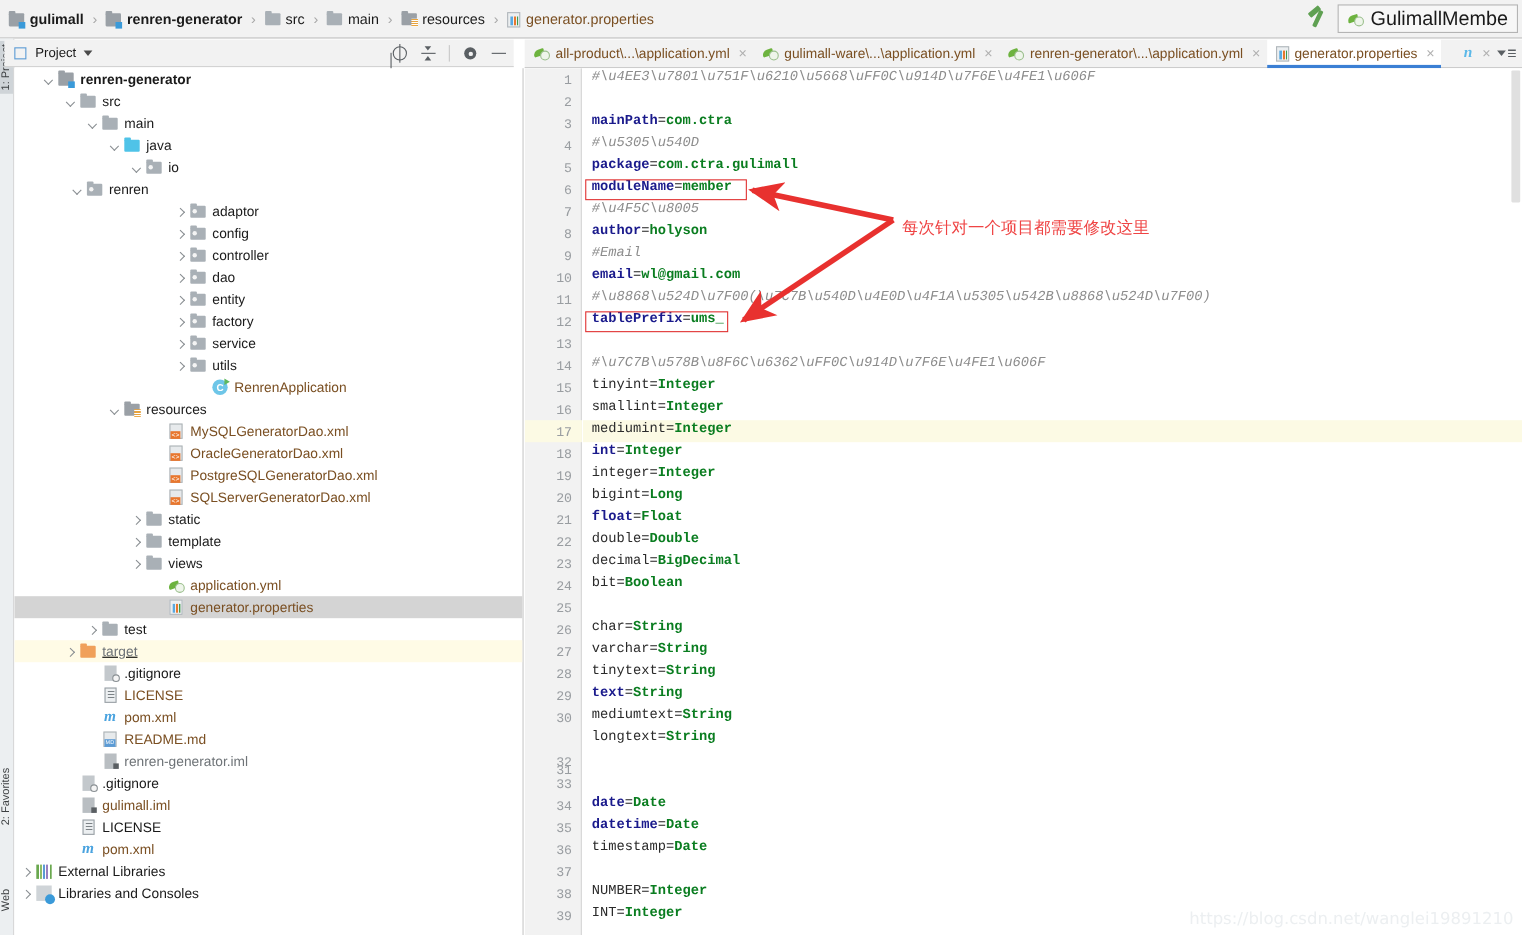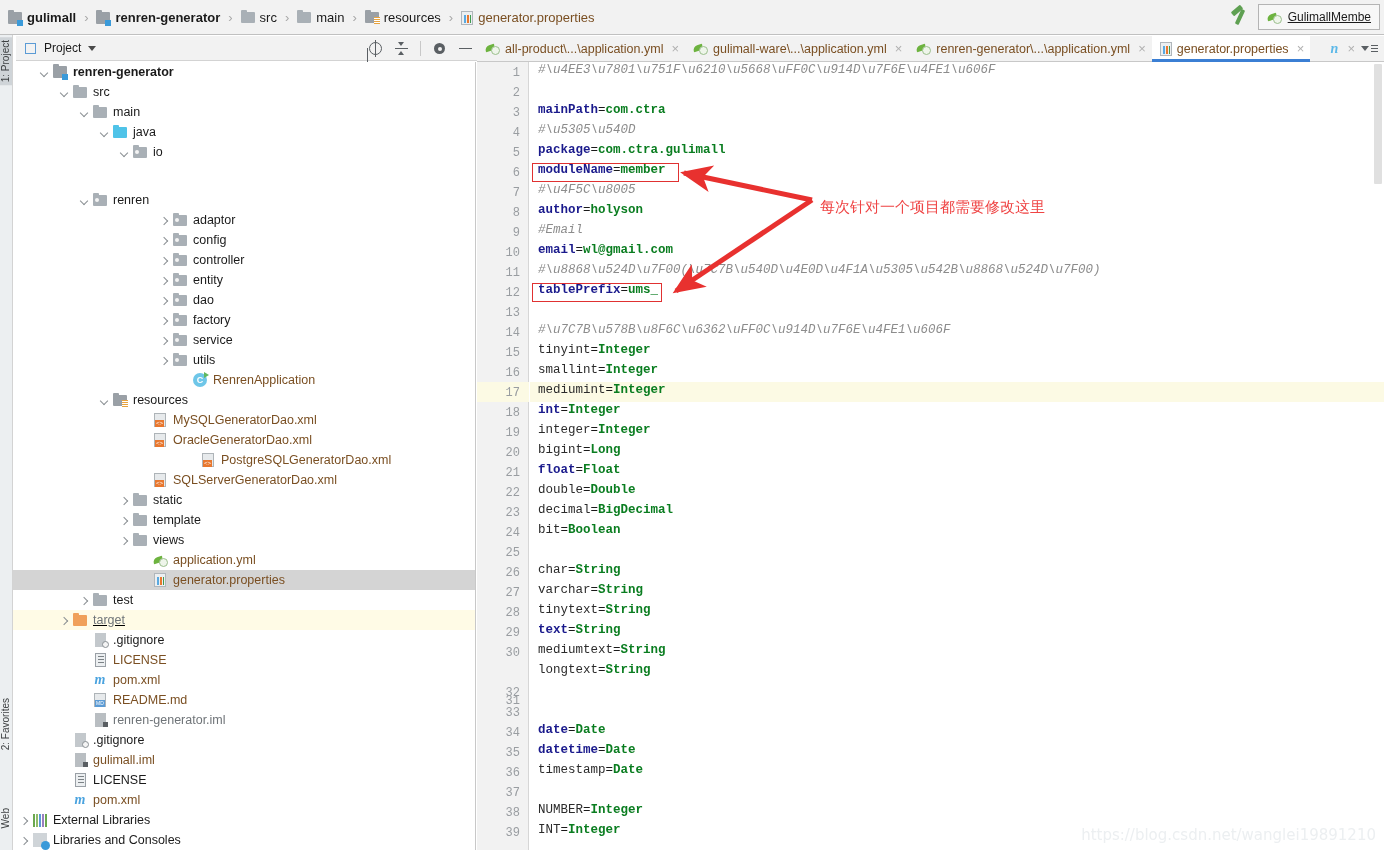--- a/index.html
+++ b/index.html
@@ -83,30 +83,30 @@
   
   .ico-scr{width:14px;height:14px;background:#cfd4d8;}
   .ico-scr:after{content:"";position:absolute;right:-3px;bottom:-3px;width:9px;height:9px;border-radius:50%;background:#3a9ad9;}
 
   
   .runcfg{position:absolute;right:4px;top:4px;display:flex;align-items:center;height:26px;}
   .hammer{width:22px;height:22px;position:relative;margin-right:8px;}
   .hammer:before{content:"";position:absolute;left:10px;top:3px;width:4px;height:16px;background:#5fa052;transform:rotate(25deg);border-radius:1px;}
   .hammer:after{content:"";position:absolute;left:3px;top:2px;width:12px;height:5px;background:#5fa052;transform:rotate(-40deg);border-radius:1px;}
   .cfgbox{height:24px;display:flex;align-items:center;padding:0 8px;border:1px solid #b4b4b4;background:#f7f7f7;}
-  .cfgbox .ctxt{font-size:12px;margin-left:6px;color:#1a1a1a;text-decoration:underline;}
+  .cfgbox .ctxt{font-size:18px;margin-left:6px;color:#1a1a1a;}
 
   
   .vstrip{position:absolute;left:0;top:35px;width:13px;height:815px;background:#eceff1;border-right:1px solid #d3d3d3;box-sizing:border-box;}
   .vlabel{position:absolute;left:-1px;writing-mode:vertical-rl;transform:rotate(180deg);
     font-size:10px;color:#3c3f41;white-space:nowrap;padding:3px 1px;}
   .vlabel.sel{background:#cfd4d8;}
 
   
-  .projhdr{position:absolute;left:16px;top:36px;width:463px;height:25px;background:#f2f2f2;
+  .projhdr{position:absolute;left:4px;top:36px;width:463px;height:25px;background:#f2f2f2;
     border-bottom:1px solid #d3d3d3;box-sizing:border-box;}
   .projhdr .ttl{position:absolute;left:28px;top:5px;font-size:12px;color:#1a1a1a;}
   .projhdr .sqr{position:absolute;left:9px;top:7px;width:11px;height:11px;border:1.5px solid #5b9bd5;box-sizing:border-box;}
   .projhdr .caret{position:absolute;left:72px;top:10px;width:0;height:0;border-left:4px solid transparent;
     border-right:4px solid transparent;border-top:5px solid #4a4a4a;}
   .hicons{position:absolute;right:6px;top:0;height:25px;display:flex;align-items:center;gap:11px;}
   .hi{width:15px;height:15px;position:relative;color:#5a5f63;}
   .hi-target:before{content:"";position:absolute;left:1px;top:1px;width:13px;height:13px;border:1.3px solid #5a5f63;border-radius:50%;box-sizing:border-box;}
   .hi-target:after{content:"";position:absolute;left:7px;top:-1px;width:1.3px;height:17px;background:#5a5f63;
     box-shadow:-8px 8px 0 0 #5a5f63, 0 0 0 0 #5a5f63;}
@@ -274,21 +274,21 @@
         </span>
         <span class="lbl">java</span>
       </div>
       <div class="row" style="padding-left: 106px;">
         <span class="arrow down"></span>
         <span class="ibox">
           <span class="ico ico-pkg"></span>
         </span>
         <span class="lbl">io</span>
       </div>
-      <div class="row" style="padding-left: 66px; margin-top: 28px;">
+      <div class="row" style="padding-left: 52px;">
         <span class="arrow down"></span>
         <span class="ibox">
           <span class="ico ico-pkg"></span>
         </span>
         <span class="lbl">renren</span>
       </div>
       <div class="row" style="padding-left: 146px;">
         <span class="arrow right"></span>
         <span class="ibox">
           <span class="ico ico-pkg"></span>
@@ -307,28 +307,28 @@
         <span class="ibox">
           <span class="ico ico-pkg"></span>
         </span>
         <span class="lbl">controller</span>
       </div>
       <div class="row" style="padding-left: 146px;">
         <span class="arrow right"></span>
         <span class="ibox">
           <span class="ico ico-pkg"></span>
         </span>
+        <span class="lbl">dao</span>
+      </div>
+      <div class="row" style="padding-left: 146px;">
+        <span class="arrow right"></span>
+        <span class="ibox">
+          <span class="ico ico-pkg"></span>
+        </span>
         <span class="lbl">entity</span>
-      </div>
-      <div class="row" style="padding-left: 146px;">
-        <span class="arrow right"></span>
-        <span class="ibox">
-          <span class="ico ico-pkg"></span>
-        </span>
-        <span class="lbl">dao</span>
       </div>
       <div class="row" style="padding-left: 146px;">
         <span class="arrow right"></span>
         <span class="ibox">
           <span class="ico ico-pkg"></span>
         </span>
         <span class="lbl">factory</span>
       </div>
       <div class="row" style="padding-left: 146px;">
         <span class="arrow right"></span>
@@ -365,21 +365,21 @@
         </span>
         <span class="lbl brown">MySQLGeneratorDao.xml</span>
       </div>
       <div class="row" style="padding-left: 126px;">
         <span class="arrow"></span>
         <span class="ibox">
           <span class="ico ico-xml"></span>
         </span>
         <span class="lbl brown">OracleGeneratorDao.xml</span>
       </div>
-      <div class="row" style="padding-left: 126px; margin-left: 48px;">
+      <div class="row" style="padding-left: 126px;">
         <span class="arrow"></span>
         <span class="ibox">
           <span class="ico ico-xml"></span>
         </span>
         <span class="lbl brown">PostgreSQLGeneratorDao.xml</span>
       </div>
       <div class="row" style="padding-left: 126px;">
         <span class="arrow"></span>
         <span class="ibox">
           <span class="ico ico-xml"></span>

